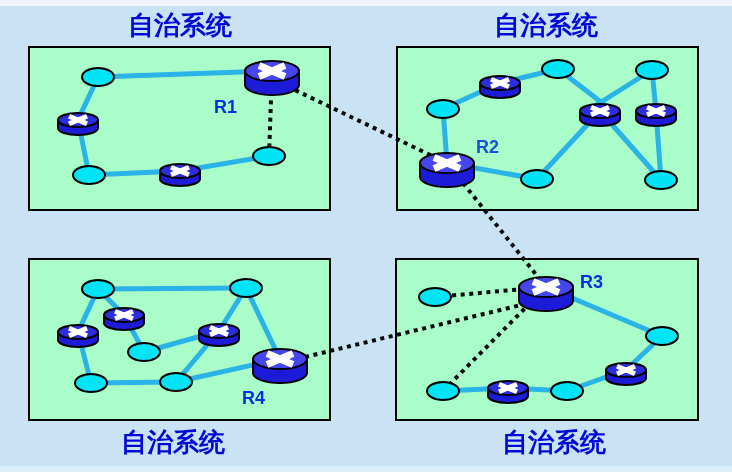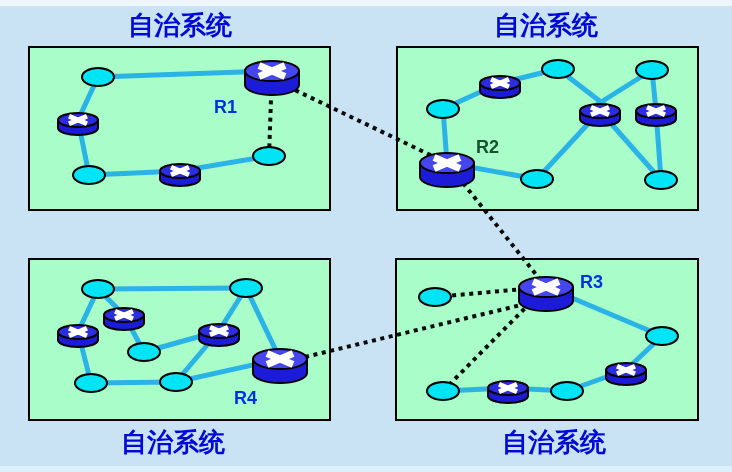--- a/index.html
+++ b/index.html
@@ -25,21 +25,21 @@
   #as-title-2{left:494px;top:12px;}
   #as-title-3{left:121px;top:429px;}
   #as-title-4{left:502px;top:429px;}
   .router-label{
     position:absolute;z-index:3;color:#0030e0;font-weight:bold;font-size:18px;
     line-height:25px;white-space:nowrap;
   }
   #router-label-r1{left:214px;top:95px;}
   #router-label-r2{left:476px;top:135px;}
   #router-label-r3{left:580px;top:270px;text-align:right;}
-  #router-label-r4{left:234px;top:386px;}
+  #router-label-r4{left:242px;top:386px;}
 </style>
 </head>
 <body>
 
 <div id="stage" style="background: rgb(201, 227, 245);">
   <div id="strip-top" class="edge-strip" style="background: rgb(238, 245, 251);"></div>
   <div id="strip-bottom" class="edge-strip" style="background: rgb(221, 239, 251);"></div>
 
   <div id="as-box-1" class="as-box" style="background: rgb(169, 253, 201); border-color: rgb(0, 0, 0);"></div>
   <div id="as-box-2" class="as-box" style="background: rgb(169, 253, 201); border-color: rgb(0, 0, 0);"></div>
@@ -186,16 +186,16 @@
       </g>
       <ellipse cx="443" cy="391" rx="16" ry="9" fill="#00e4f6" stroke="#000000" stroke-width="2"></ellipse>
     </svg>
 
   <div id="as-title-1" class="as-title" style="color: rgb(0, 9, 214);">自治系统</div>
   <div id="as-title-2" class="as-title" style="color: rgb(0, 9, 214);">自治系统</div>
   <div id="as-title-3" class="as-title" style="color: rgb(0, 9, 214);">自治系统</div>
   <div id="as-title-4" class="as-title" style="color: rgb(0, 9, 214);">自治系统</div>
 
   <div id="router-label-r1" class="router-label" style="color: rgb(0, 48, 224);">R1</div>
-  <div id="router-label-r2" class="router-label" style="color: #14532d;">R2</div>
+  <div id="router-label-r2" class="router-label" style="color: #1d4ed8;">R2</div>
   <div id="router-label-r3" class="router-label" style="color: rgb(0, 48, 224);">R3</div>
   <div id="router-label-r4" class="router-label" style="color: rgb(0, 48, 224);">R4</div>
 </div>
 
 </body></html>

